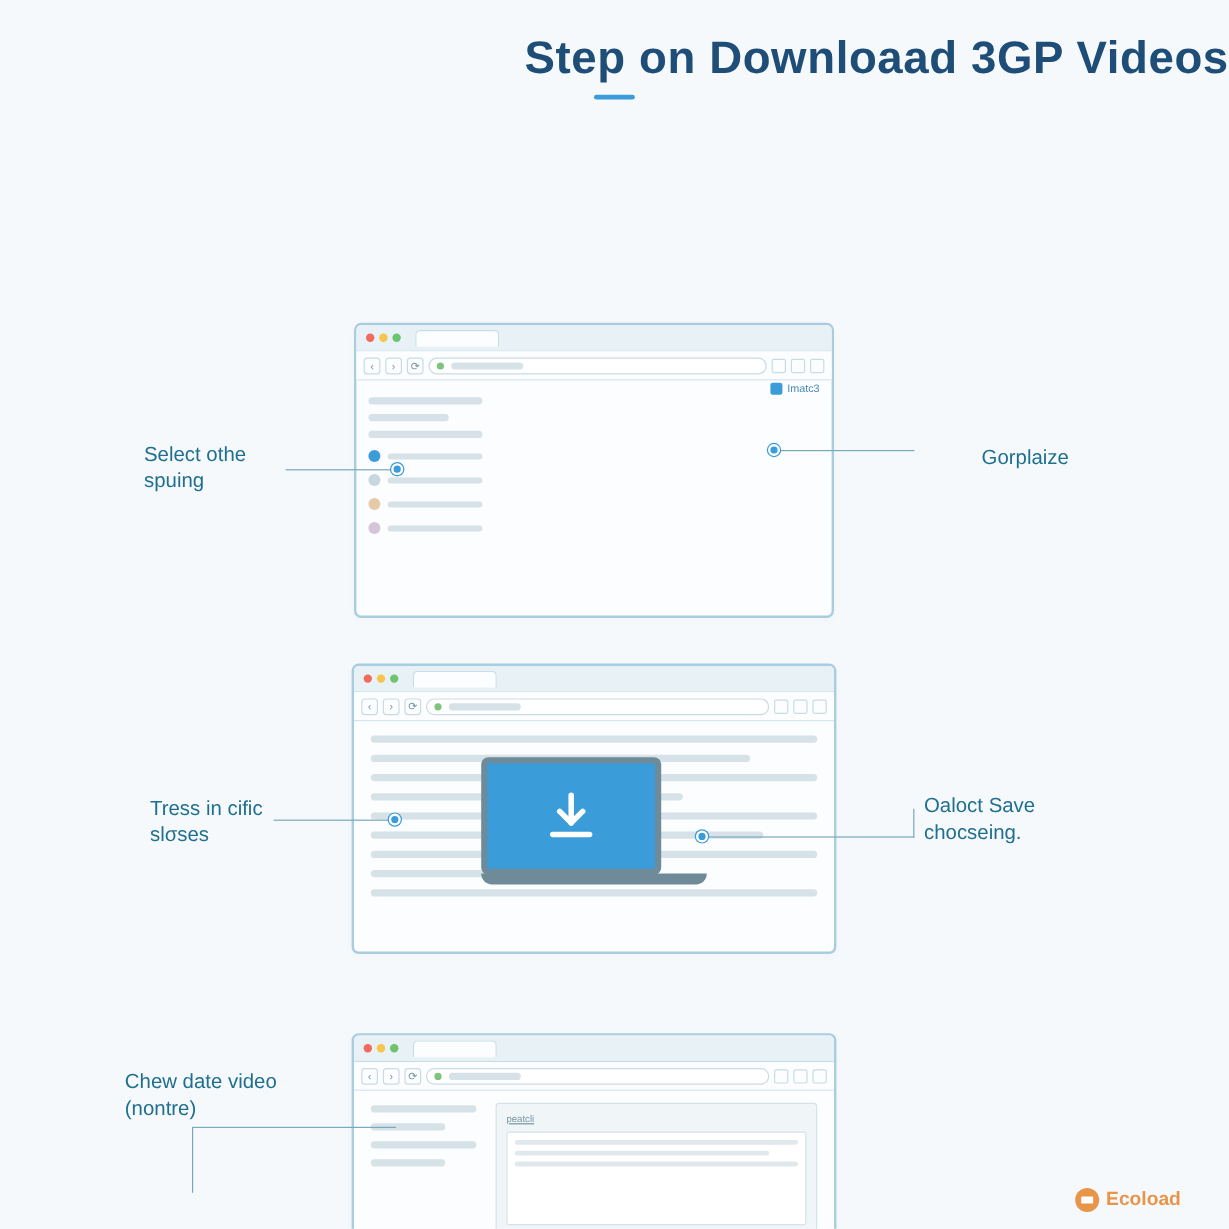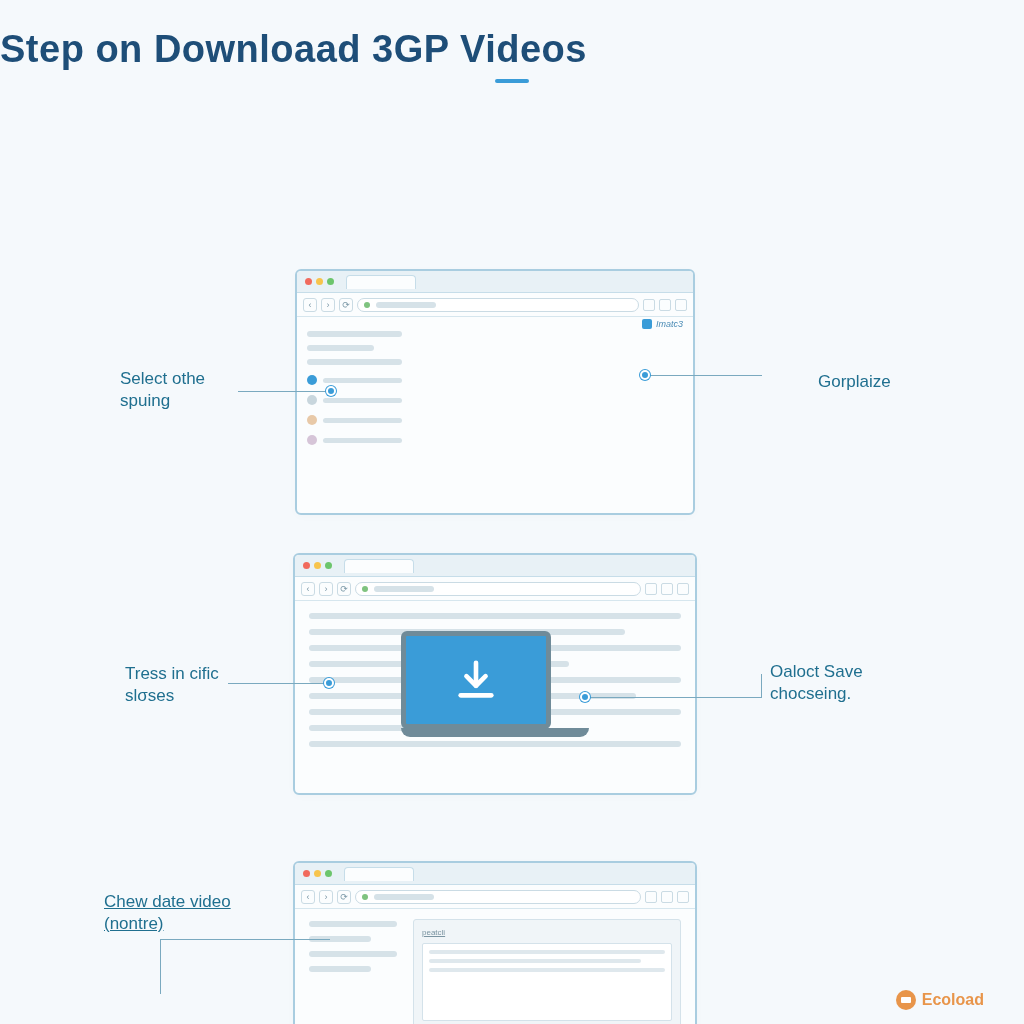--- a/index.html
+++ b/index.html
@@ -5,21 +5,21 @@
   * { box-sizing: border-box; margin: 0; padding: 0; }
   body {
     width: 1024px;
     height: 1024px;
     background: #f5f9fc;
     font-family: -apple-system, BlinkMacSystemFont, "Segoe UI", Arial, sans-serif;
     position: relative;
     overflow: hidden;
   }
   .header {
-    text-align: left;
+    text-align: right;
     padding-top: 28px;
   }
   .title {
     font-size: 38px;
     font-weight: 700;
     color: #1e4e78;
     letter-spacing: 0.5px;
   }
   .title-underline {
     width: 34px;
@@ -74,21 +74,21 @@
     gap:4px;
   }
   .toolbar .navbtn{width:14px;height:14px;border:1px solid #cadbe4;border-radius:3px;display:flex;align-items:center;justify-content:center;font-size:9px;color:#7a97a6;}
   .toolbar .addr{flex:1;height:14px;border:1px solid #cadbe4;border-radius:7px;background:#fff;position:relative;}
   .toolbar .addr .slug{position:absolute;left:18px;top:3px;width:60px;height:6px;background:#d6e2e8;border-radius:3px;}
   .toolbar .addr .lock{position:absolute;left:6px;top:3px;width:6px;height:6px;border-radius:50%;background:#7fc37f;}
   .toolbar .ricon{width:12px;height:12px;border:1px solid #cadbe4;border-radius:2px;}
 
   
   .b1 { left:295px; top:186px; width:400px; height:246px; }
-  .b1 .userbar{position:absolute;top:48px;right:10px;display:flex;align-items:flex-end;gap:4px;font-size:9px;color:#4a8bb5;font-style:italic;}
+  .b1 .userbar{position:absolute;top:48px;right:10px;display:flex;align-items:flex-end;gap:4px;font-size:9px;color:#4a8bb5;}
   .b1 .userbar .uicon{width:10px;height:10px;background:#3a9cd8;border-radius:2px;}
   .b1 .sidebar{position:absolute;left:10px;top:60px;width:95px;}
   .b1 .sidebar .hline{height:6px;background:#d6e2e8;border-radius:3px;margin-bottom:8px;}
   .b1 .sidebar .hline.s{width:70%;}
   .b1 .sidebar .item{display:flex;align-items:center;gap:6px;margin-top:10px;}
   .b1 .sidebar .item .bullet{width:10px;height:10px;border-radius:50%;}
   .b1 .sidebar .item .line{height:5px;background:#d6e2e8;border-radius:3px;flex:1;}
   .b1 .main{position:absolute;left:120px;top:62px;right:12px;bottom:10px;background:#eef5f9;border-radius:3px;}
   .b1 .main .mlabel{position:absolute;left:10px;top:6px;font-size:9px;color:#6b8a98;}
   .b1 .laptop{position:absolute;left:50%;top:50%;transform:translate(-50%,-48%);}
@@ -299,21 +299,21 @@
         <div class="il"></div>
           <div class="il" style="width:90%"></div>
         <div class="il"></div>
 
       </div>
 
     </div>
 
   </div>
 
-  <div class="callout left" style="left:104px;top:808px;width:150px;text-decoration:underline;">Chew date video (nontre)</div>
+  <div class="callout left" style="left:104px;top:808px;width:150px;">Chew date video (nontre)</div>
   <div class="connector" style="left:160px;top:856px;width:170px;">
     <span class="vseg" style="left:0;top:0;height:54px;"></span>
   </div>
 
 </div>
 
 <div class="footer-logo">
   <span class="licon"></span>
   <span>Ecoload</span>
 </div>

